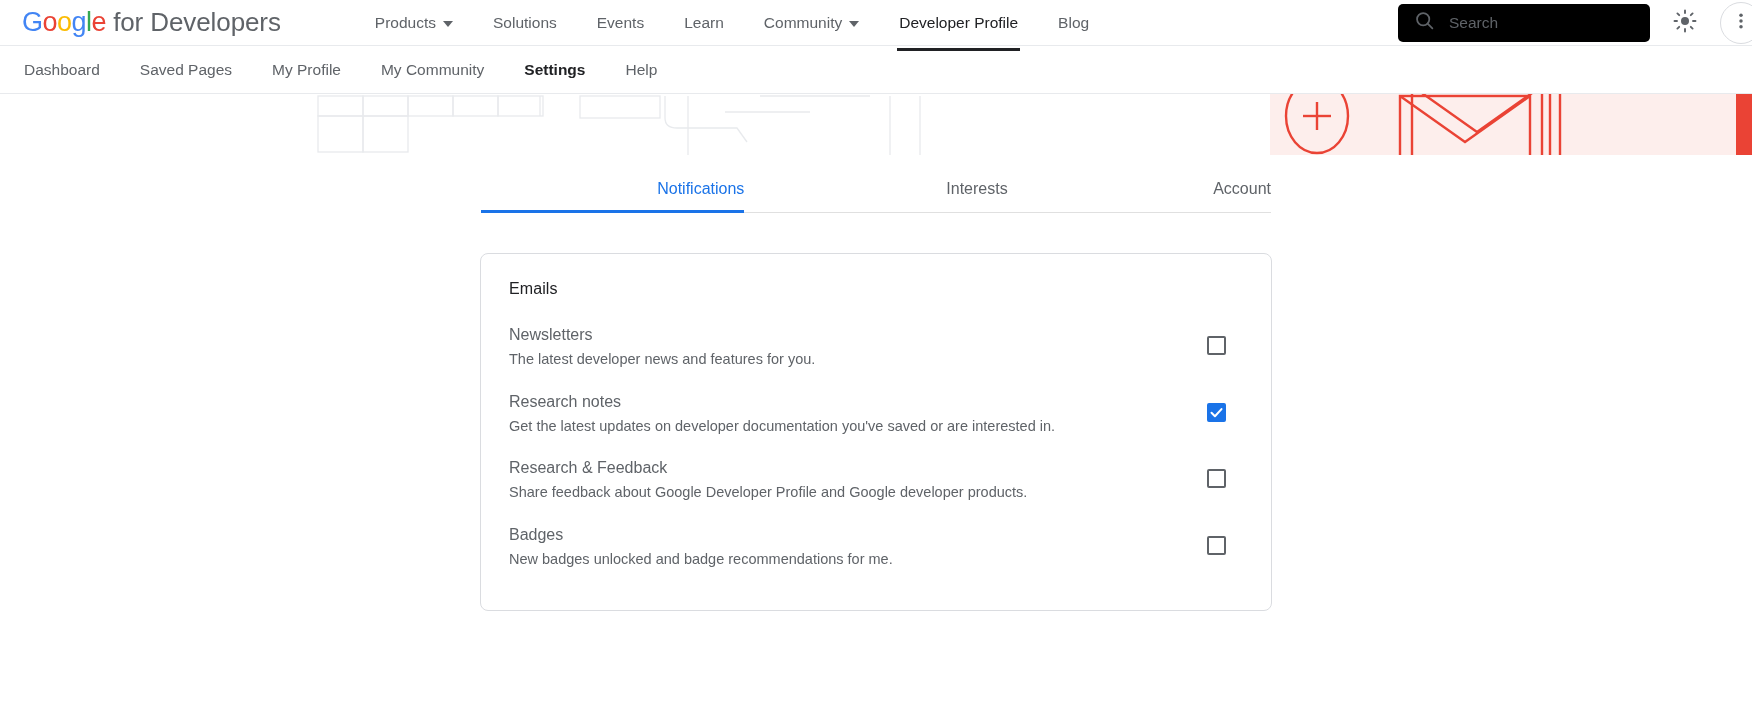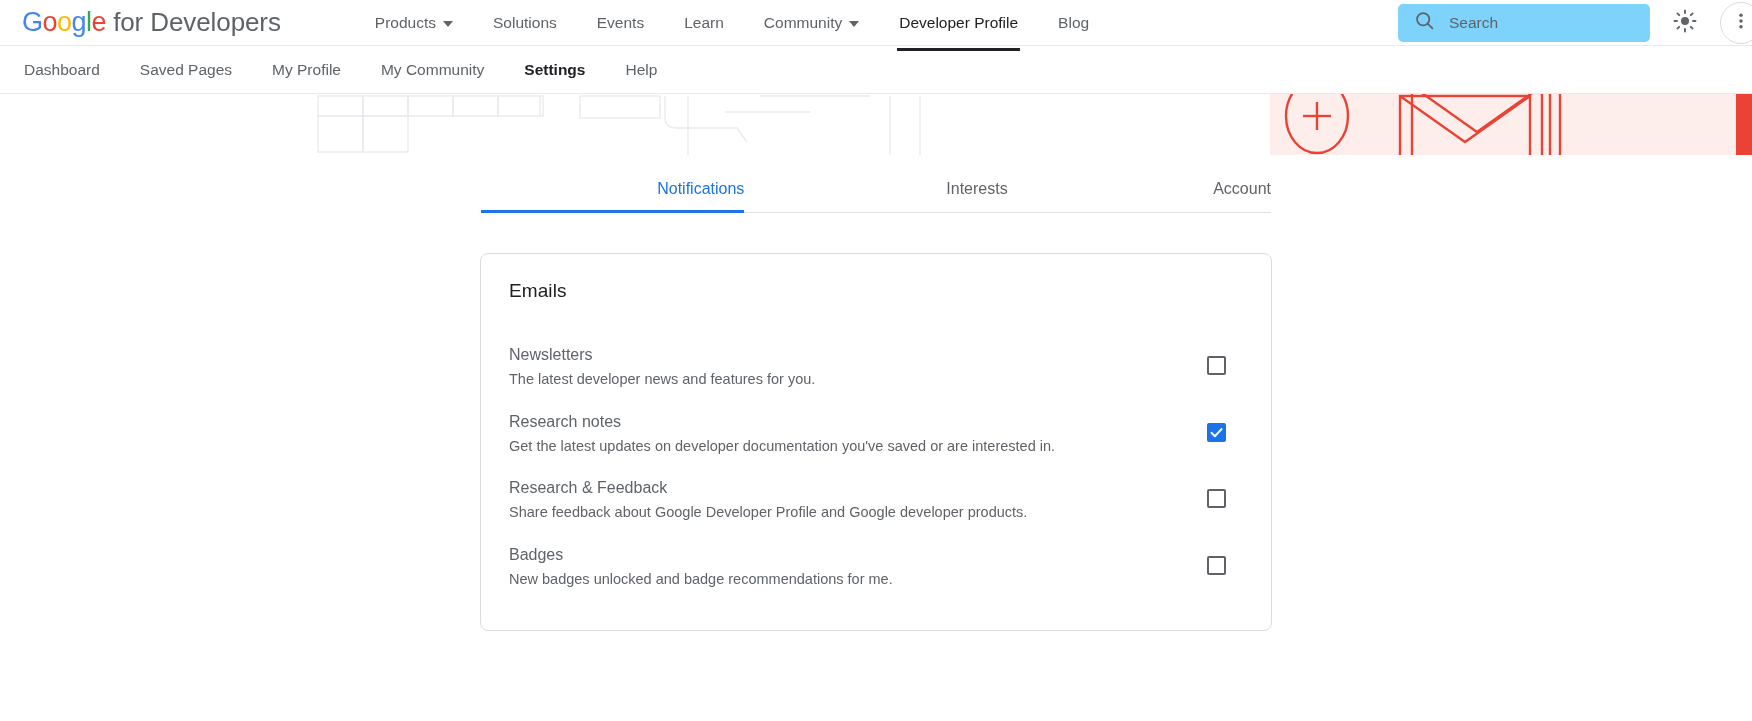--- a/index.html
+++ b/index.html
@@ -81,21 +81,21 @@
     align-items: center;
     gap: 18px;
     padding-right: 6px;
   }
   .search-box {
     display: flex;
     align-items: center;
     gap: 14px;
     width: 252px;
     height: 38px;
-    background: #7dd3fc;
+    background: #000000;
     border-radius: 5px;
     padding: 0 16px;
     cursor: text;
   }
   .search-box .search-text {
     font-size: 15.5px;
     color: #5f6368;
   }
   .icon-btn {
     width: 34px; height: 34px;
@@ -193,23 +193,23 @@
 
   .card {
     width: 792px;
     margin: 40px auto 0;
     border: 1px solid #dadce0;
     border-radius: 8px;
     padding: 26px 28px 30px;
     background: #ffffff;
   }
   .card-title {
-    font-size: 19px;
+    font-size: 16px;
     color: #202124;
-    margin-bottom: 32px;
+    margin-bottom: 16px;
     letter-spacing: 0.1px;
   }
   .pref-row {
     display: flex;
     align-items: flex-start;
     justify-content: space-between;
     gap: 24px;
     padding: 12px 0 11px;
   }
   .pref-text { flex: 1; min-width: 0; }

